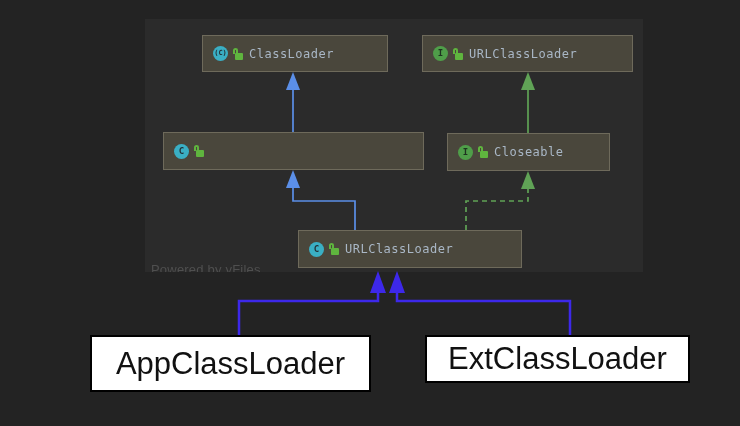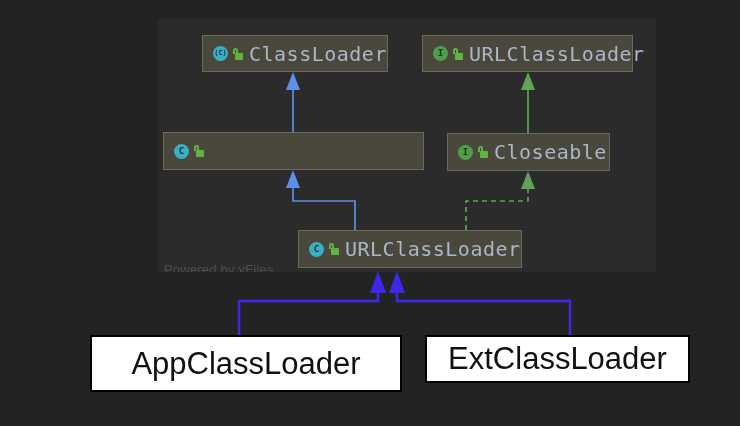--- a/index.html
+++ b/index.html
@@ -3,38 +3,38 @@
 <meta charset="utf-8">
 <style>
   html,body{margin:0;padding:0;background:#111;}
   .stage{
     position:relative;width:740px;height:426px;overflow:hidden;
     background:var(--bg,#232323);
     font-family:"DejaVu Sans Mono",monospace;
   }
   
   .panel{
-    position:absolute;left:158px;top:19px;width:498px;height:253px;
+    position:absolute;left:145px;top:19px;width:498px;height:253px;
     background:var(--panel,#2b2b2b);overflow:hidden;
   }
   .watermark{
     position:absolute;left:6px;top:243px;
     font-family:"Liberation Sans",sans-serif;
     font-size:13px;color:#4f4f4f;letter-spacing:.2px;white-space:nowrap;
   }
   
   .node{
     position:absolute;box-sizing:border-box;
     display:flex;align-items:center;gap:5px;padding:0 10px;
     background:var(--node-fill,#4a473c);
     border:1px solid var(--node-border,#6e6a5b);
   }
   .nlabel{
     color:var(--node-text,#a9b7c6);
-    font-size:20px;letter-spacing:.5px;white-space:nowrap;text-align:center;
+    font-size:12px;letter-spacing:.5px;white-space:nowrap;text-align:center;
   }
   .cicon{
     flex:0 0 auto;width:15px;height:15px;border-radius:50%;
     display:flex;align-items:center;justify-content:center;
     font-size:9px;font-weight:bold;color:#23333a;line-height:1;
   }
   .cicon.cls{background:var(--class-icon,#3aafc4);}
   .cicon.abs{background:var(--class-icon,#3aafc4);font-size:7px;}
   .cicon.ifc{background:var(--interface-icon,#4f9e49);color:#1e3320;}
   .lock{position:relative;flex:0 0 auto;width:11px;height:12px;}
@@ -51,21 +51,21 @@
   .n-autocloseable{left:422px;top:35px;width:211px;height:37px;}
   .n-secureclassloader{left:163px;top:132px;width:261px;height:38px;}
   .n-closeable{left:447px;top:133px;width:163px;height:38px;}
   .n-urlclassloader{left:298px;top:230px;width:224px;height:38px;}
   
   .wnode{
     position:absolute;box-sizing:border-box;background:#fff;
     border:2px solid #000;display:flex;align-items:center;justify-content:center;
     font-family:"Liberation Sans",sans-serif;font-size:31px;color:#111;
   }
-  .w-app{left:90px;top:335px;width:312px;height:57px;}
+  .w-app{left:90px;top:335px;width:281px;height:57px;}
   .w-ext{left:425px;top:335px;width:265px;height:48px;}
   
   svg.edges{position:absolute;left:0;top:0;pointer-events:none;}
   .e-blue{stroke:var(--edge-blue,#5b8fe8);fill:none;stroke-width:1.7;}
   .a-blue{fill:var(--edge-blue,#5b8fe8);stroke:none;}
   .e-green{stroke:var(--edge-green,#60a356);fill:none;stroke-width:1.7;}
   .e-green.dash{stroke-dasharray:5 4;}
   .a-green{fill:var(--edge-green,#60a356);stroke:none;}
   .e-indigo{stroke:var(--edge-indigo,#3d28ea);fill:none;stroke-width:2.5;}
   .a-indigo{fill:var(--edge-indigo,#3d28ea);stroke:none;}

